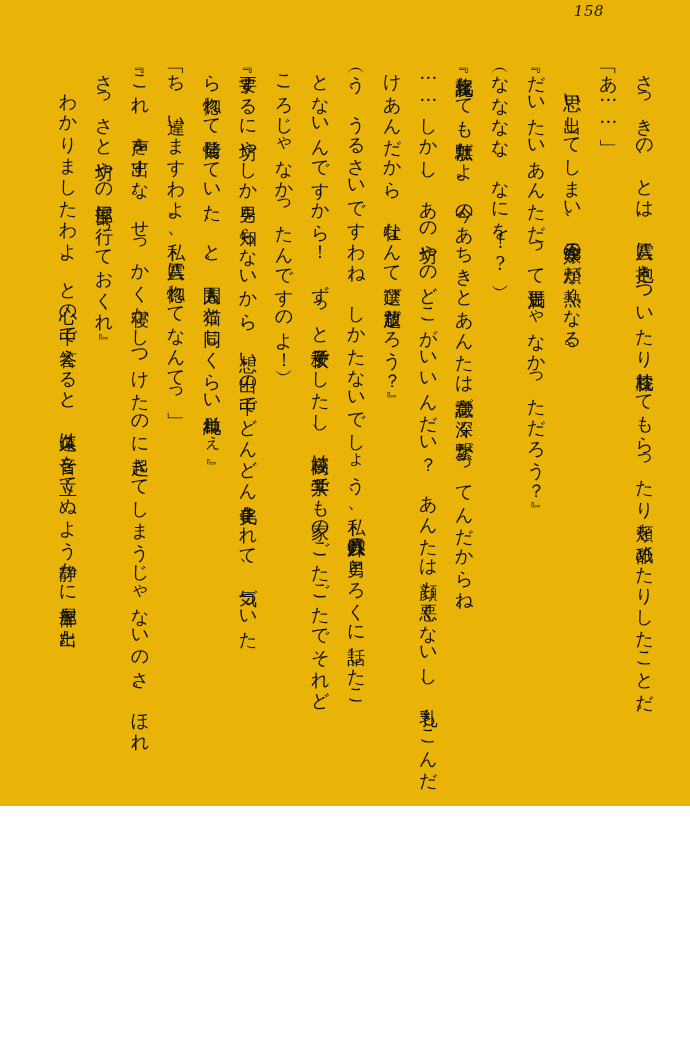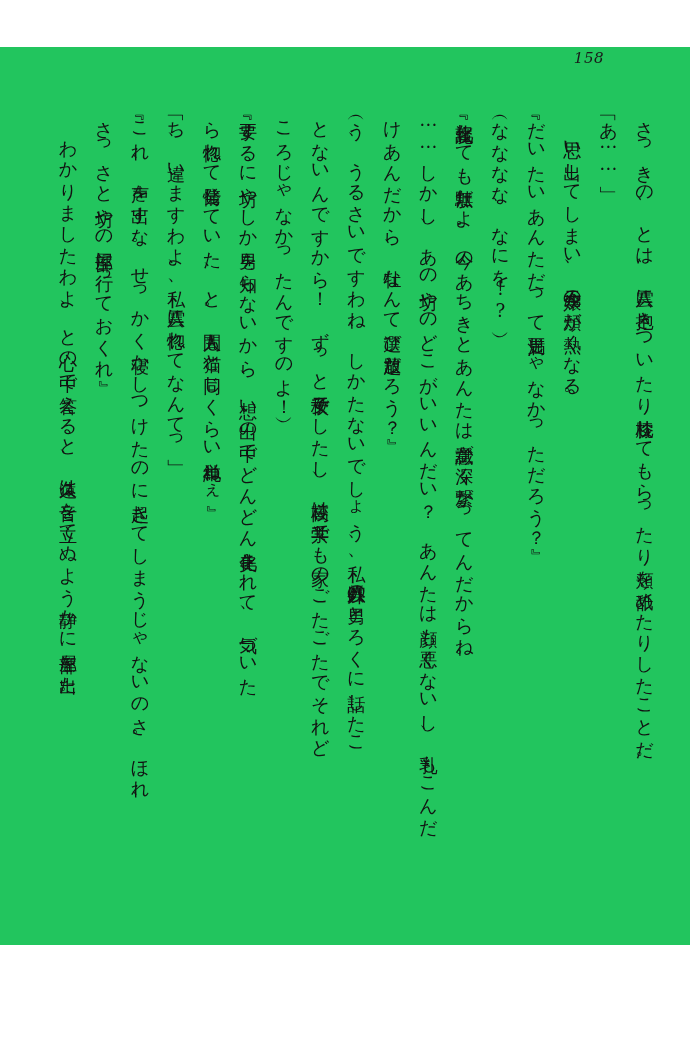--- a/index.html
+++ b/index.html
@@ -3,26 +3,25 @@
 <meta charset="utf-8">
 <style>
   html, body {
     margin: 0;
     padding: 0;
     background: #ffffff;
   }
   #page {
     position: relative;
     width: 690px;
-    height: 898px;
-    background: #22c55e;
+    height: 806px;
+    background: #eab308;
     overflow: hidden;
     font-family: "DejaVu Serif", "Liberation Serif", serif;
     color: #121212;
-    margin-top: 47px;
   }
   #page-number {
     position: absolute;
     top: 2px;
     right: 86px;
     font-family: "DejaVu Serif", "Liberation Serif", serif;
     font-style: italic;
     font-size: 15px;
     color: #1a1a1a;
     letter-spacing: 0.5px;

